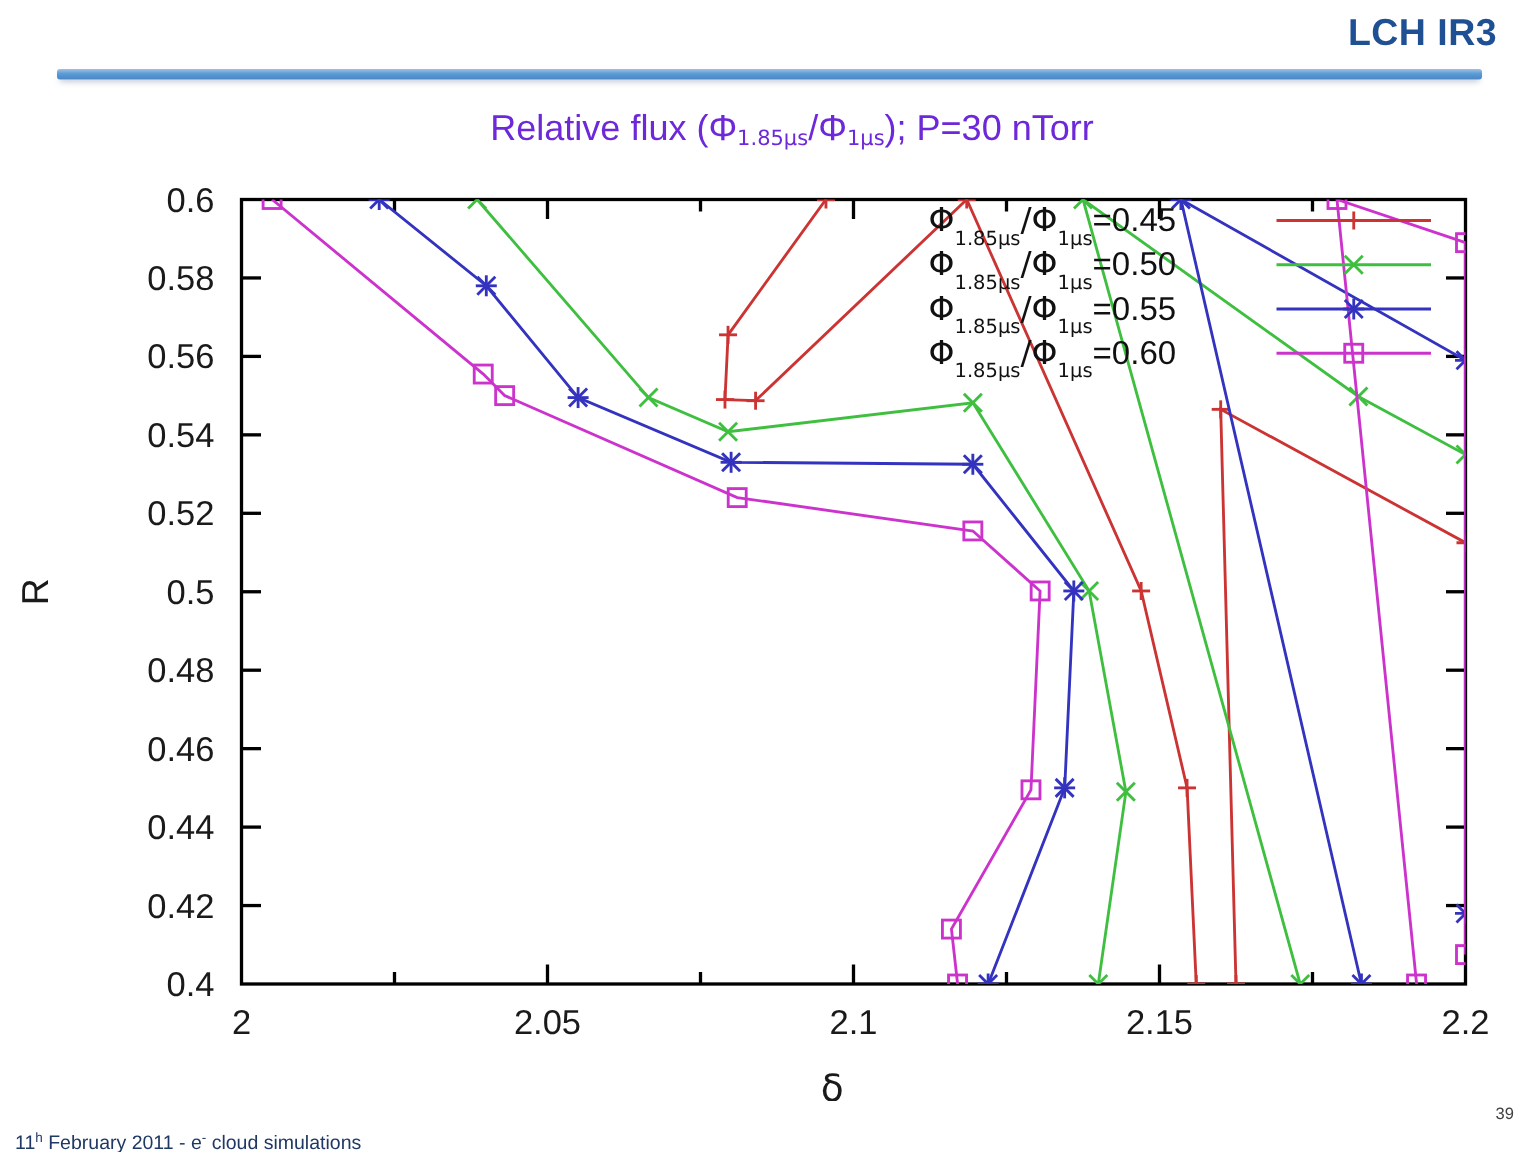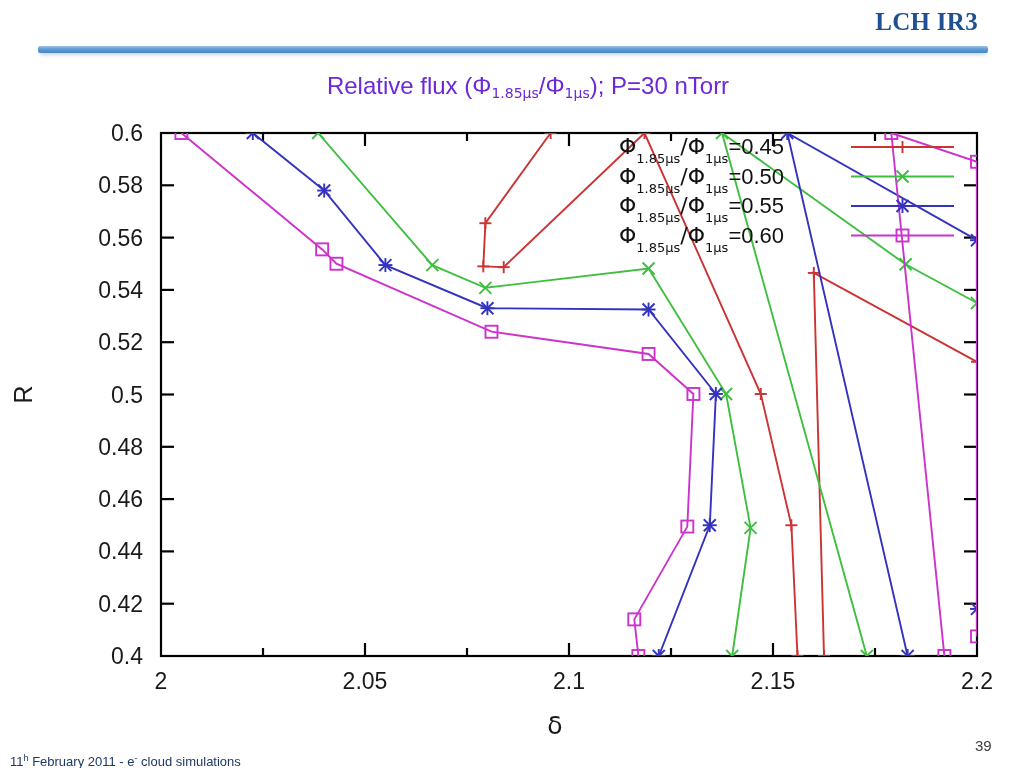--- a/index.html
+++ b/index.html
@@ -9,43 +9,43 @@
     font-family:"Liberation Sans", sans-serif;
     overflow:hidden;
     position:relative;
   }
 
   
   #slide-header{
     position:absolute; left:0; top:0; width:1024px; height:62px;
   }
   #header-title{
-    position:absolute; right:46px; top:8px;
+    position:absolute; right:26px; top:8px;
     font-size:25px; font-weight:bold; color:#1f5094;
     letter-spacing:.3px;
-    font-family:Liberation Serif, serif;
+    font-family:Liberation Sans, sans-serif;
   }
   #header-rule{
     position:absolute; left:38px; top:46px; width:950px; height:7px;
     background:linear-gradient(to bottom,#9fc1e6 0%, #5b9bd5 45%, #4a86c5 100%);
     border-radius:2px;
     box-shadow:0 3px 4px -2px rgba(120,140,170,.65);
   }
 
   
   #footer-note{
     position:absolute; left:10px; top:740px;
     font-size:13px; color:#1f3864;
     font-family:"Liberation Sans", sans-serif;
     margin-top:13px;
   }
   #footer-note sup{font-size:9px;}
   #page-number{
-    position:absolute; left:975px; top:737px;
-    font-size:15px; color:#404040;
+    position:absolute; left:997px; top:737px;
+    font-size:11px; color:#404040;
   }
 
   
   #figure{
     position:absolute; left:0; top:62px; width:1024px; height:672px;
   }
   #chart-title{
     position:absolute; left:16px; top:10px; width:1024px;
     text-align:center; font-size:24px; color:#6d28d9;
     font-family:"Liberation Sans", sans-serif;

